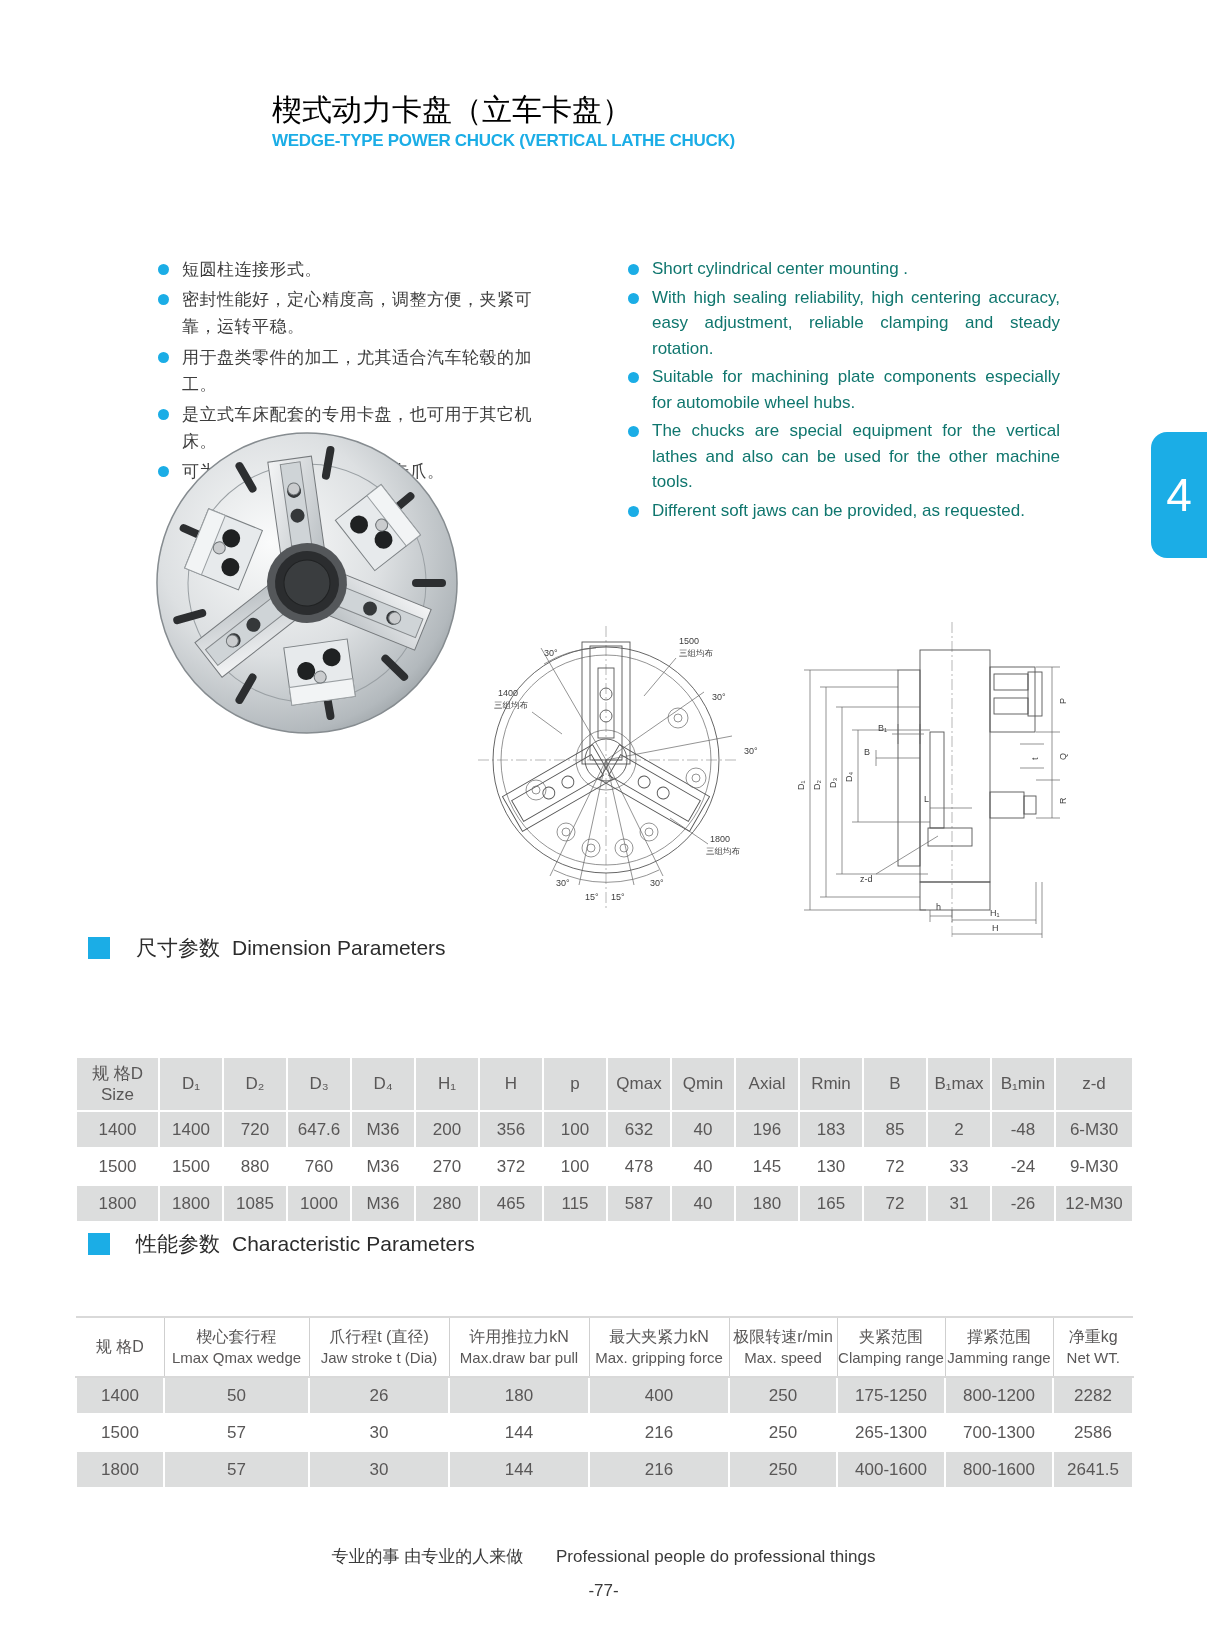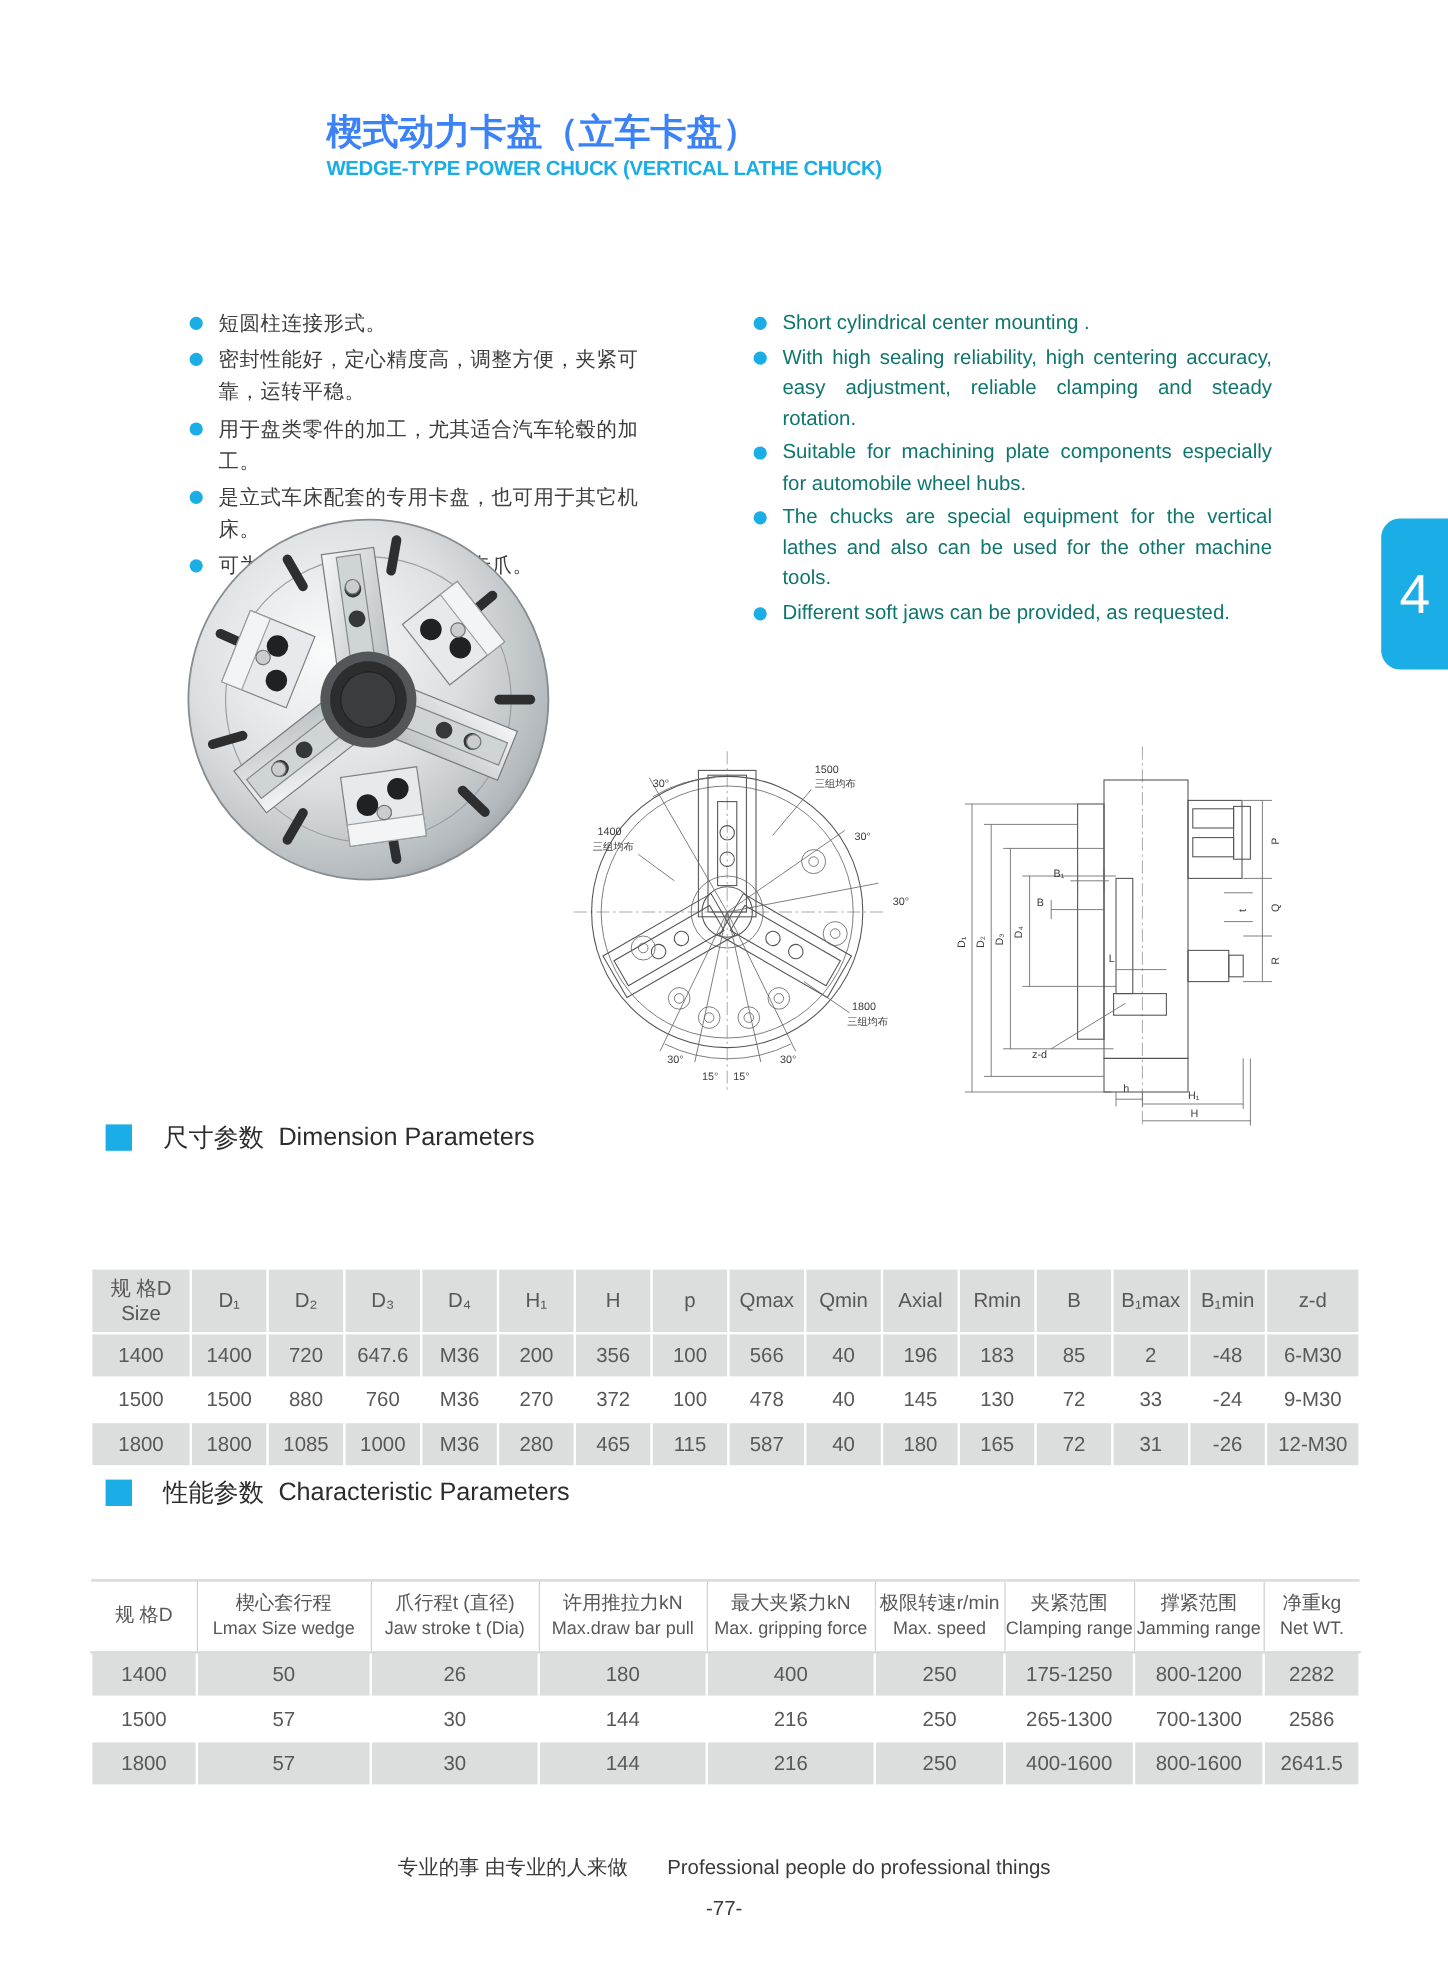--- a/index.html
+++ b/index.html
@@ -1,21 +1,21 @@
 <!DOCTYPE html>
 <html><head>
 <meta charset="utf-8">
 <style>
   html,body{margin:0;padding:0;background:#fff;}
   body{font-family:"Liberation Sans","DejaVu Sans",sans-serif;}
   #page{position:relative;width:1207px;height:1649px;background:#fff;overflow:hidden;}
 
   
   .model{position:absolute;left:112px;top:86px;font-size:48px;font-weight:bold;color:#1bade6;letter-spacing:1px;}
-  .title-zh{position:absolute;left:272px;top:90px;font-size:30px;font-weight:bold;color:#3b82f6;}
+  .title-zh{position:absolute;left:272px;top:90px;font-size:30px;font-weight:normal;color:#000000;}
   .title-en{position:absolute;left:272px;top:131px;font-size:17px;font-weight:bold;color:#1bade6;letter-spacing:-0.3px;}
 
   
   ul.features{position:absolute;margin:16px;padding:0;list-style:none;}
   #features-zh{left:142px;top:240px;width:378px;font-size:17px;line-height:1.6;color:#3d3d3d;letter-spacing:0.5px;}
   #features-en{left:612px;top:240px;width:432px;font-size:17px;line-height:1.5;color:#0f766e;text-align:justify;}
   ul.features li{display:flex;margin-bottom:3px;}
   ul.features .dot{flex:none;width:11px;height:11px;border-radius:50%;background:#1bade6;margin:8px 13px 0 0;}
 
   
@@ -418,21 +418,21 @@
     <tbody>
         <tr>
           <td>1400</td>
           <td>1400</td>
           <td>720</td>
           <td>647.6</td>
           <td>M36</td>
           <td>200</td>
           <td>356</td>
           <td>100</td>
-          <td>566</td>
+          <td>632</td>
           <td>40</td>
           <td>196</td>
           <td>183</td>
           <td>85</td>
           <td>2</td>
           <td>-48</td>
           <td>6-M30</td>
         </tr>
         <tr>
           <td>1500</td>
@@ -491,21 +491,21 @@
         <col style="width:108px">
       <col style="width:80px">
     </colgroup>
     <thead>
       <tr>
           <th>
             <div>规 格D</div>
           </th>
           <th>
             <div>楔心套行程</div>
-            <div>Lmax Size wedge</div>
+            <div>Lmax Qmax wedge</div>
           </th>
           <th>
             <div>爪行程t (直径)</div>
             <div>Jaw stroke t (Dia)</div>
           </th>
           <th>
             <div>许用推拉力kN</div>
             <div>Max.draw bar pull</div>
           </th>
           <th>

